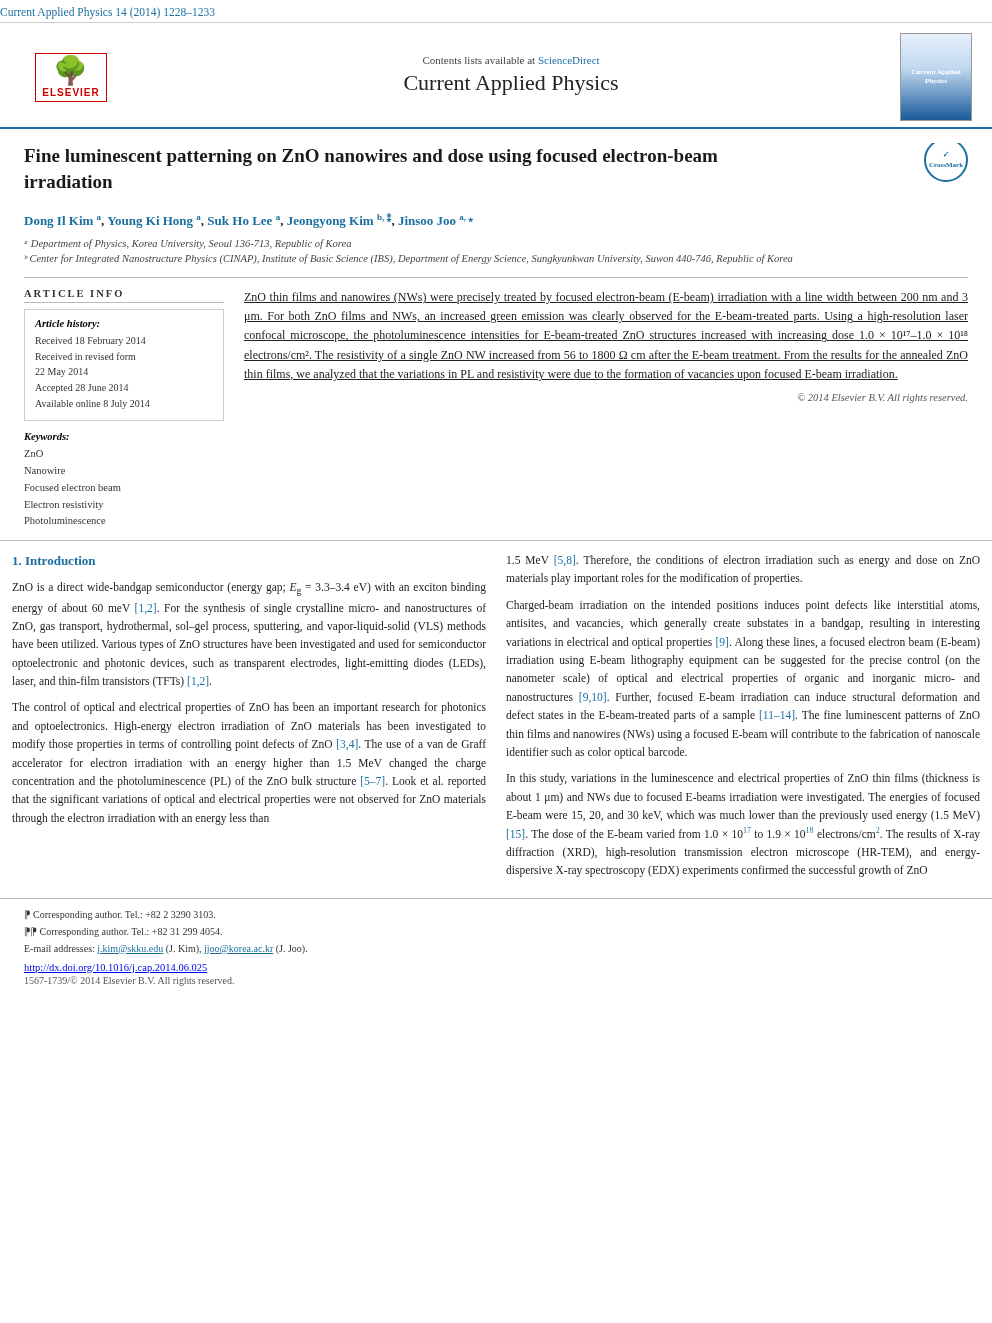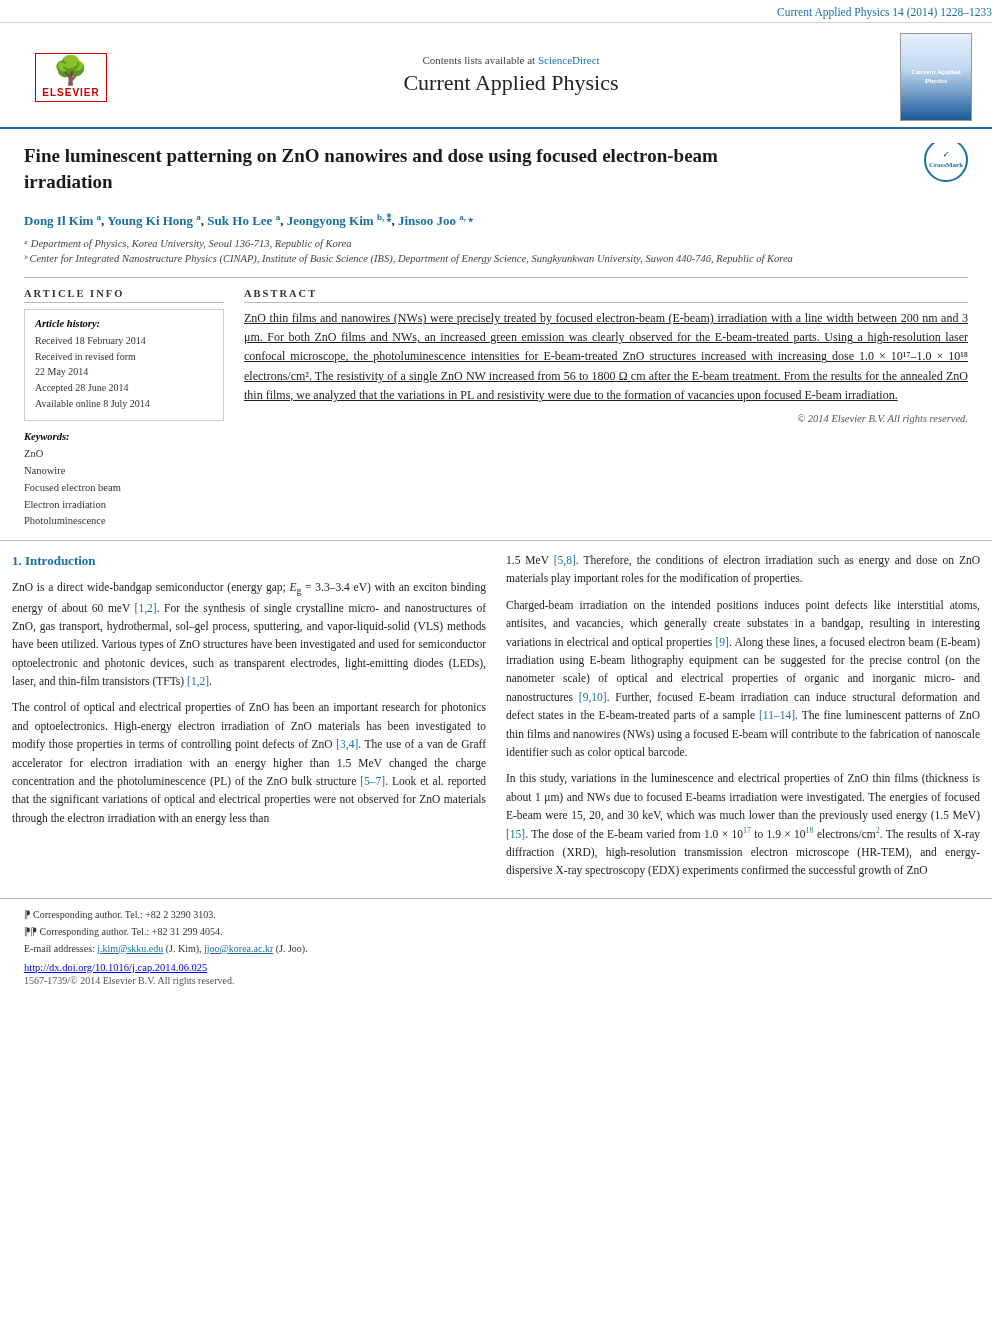--- a/index.html
+++ b/index.html
@@ -6,21 +6,21 @@
     body {
       background: #fff;
       font-family: 'Times New Roman', Times, serif;
       font-size: 13px;
       color: #000;
       width: 992px;
       min-height: 1323px;
     }
 
     .top-bar {
-      text-align: right;
+      text-align: left;
       padding: 6px 0 4px;
       font-size: 11.5px;
       color: #1a6fa0;
       border-bottom: 1px solid #ccc;
     }
 
     .header-section {
       display: flex;
       align-items: center;
       padding: 10px 16px 6px;
@@ -370,27 +370,26 @@
         <div class="info-item">Received in revised form<br>22 May 2014</div>
         <div class="info-item">Accepted 28 June 2014</div>
         <div class="info-item">Available online 8 July 2014</div>
       </div>
 
       <div class="keywords-section">
         <div class="keywords-title">Keywords:</div>
         <div class="keyword-item">ZnO</div>
         <div class="keyword-item">Nanowire</div>
         <div class="keyword-item">Focused electron beam</div>
-        <div class="keyword-item">Electron irradiation</div>
+        <div class="keyword-item">Electron resistivity</div>
         <div class="keyword-item">Photoluminescence</div>
       </div>
     </div>
 
     <div class="abstract-col">
-      <div class="section-label">ABSTRACT</div>
       <div class="abstract-text">ZnO thin films and nanowires (NWs) were precisely treated by focused electron-beam (E-beam) irradiation with a line width between 200 nm and 3 μm. For both ZnO films and NWs, an increased green emission was clearly observed for the E-beam-treated parts. Using a high-resolution laser confocal microscope, the photoluminescence intensities for E-beam-treated ZnO structures increased with increasing dose 1.0 × 10¹⁷–1.0 × 10¹⁸ electrons/cm². The resistivity of a single ZnO NW increased from 56 to 1800 Ω cm after the E-beam treatment. From the results for the annealed ZnO thin films, we analyzed that the variations in PL and resistivity were due to the formation of vacancies upon focused E-beam irradiation.</div>
       <div class="copyright-line">© 2014 Elsevier B.V. All rights reserved.</div>
     </div>
   </div>
 </div>
 
 <div class="body-section">
   <div class="two-col-body">
 
     <div class="body-col">

